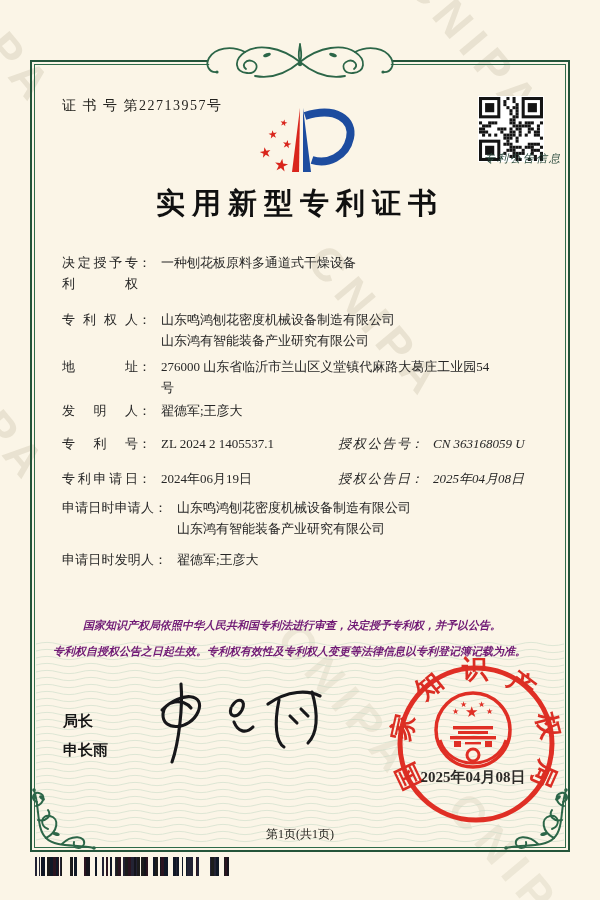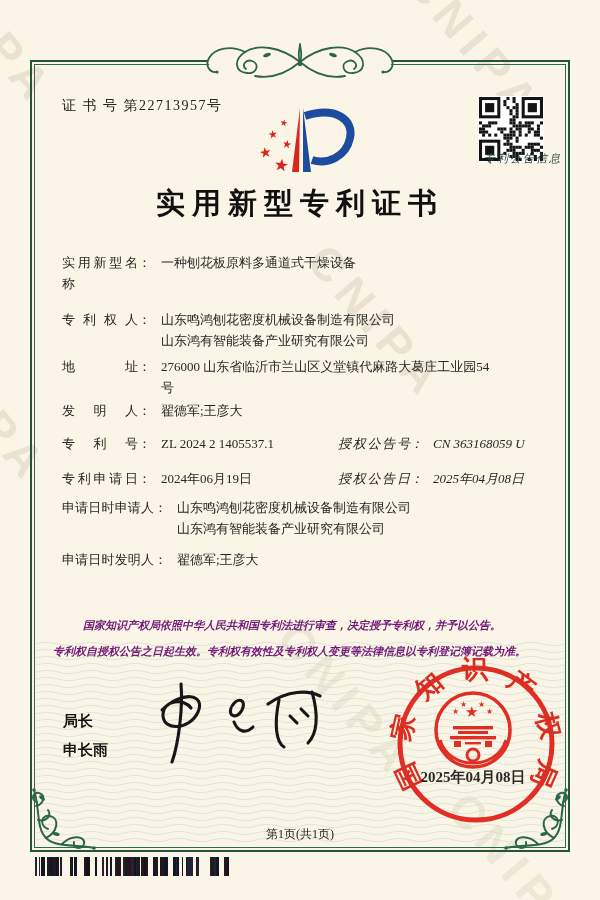--- a/index.html
+++ b/index.html
@@ -273,21 +273,21 @@
         <rect x="6" y="48" width="9" height="9" fill="#141414"></rect>
       </g>
   </svg>
   <div class="qrlabel">专利公告信息</div>
 
   <div class="title">实用新型专利证书</div>
 
   <div class="fields">
 
     <div class="frow" style="top:0">
-      <span class="lbl">实用新型名称</span>
+      <span class="lbl">决定授予专利权</span>
         <span class="colon">：</span>
       <span class="val"><span class="vline">一种刨花板原料多通道式干燥设备</span></span>
     </div>
 
     <div class="frow" style="top:57px">
       <span class="lbl">专利权人</span>
         <span class="colon">：</span>
       <span class="val">
         <div class="vline">山东鸣鸿刨花密度机械设备制造有限公司</div>
         <div class="vline">山东鸿有智能装备产业研究有限公司</div>

